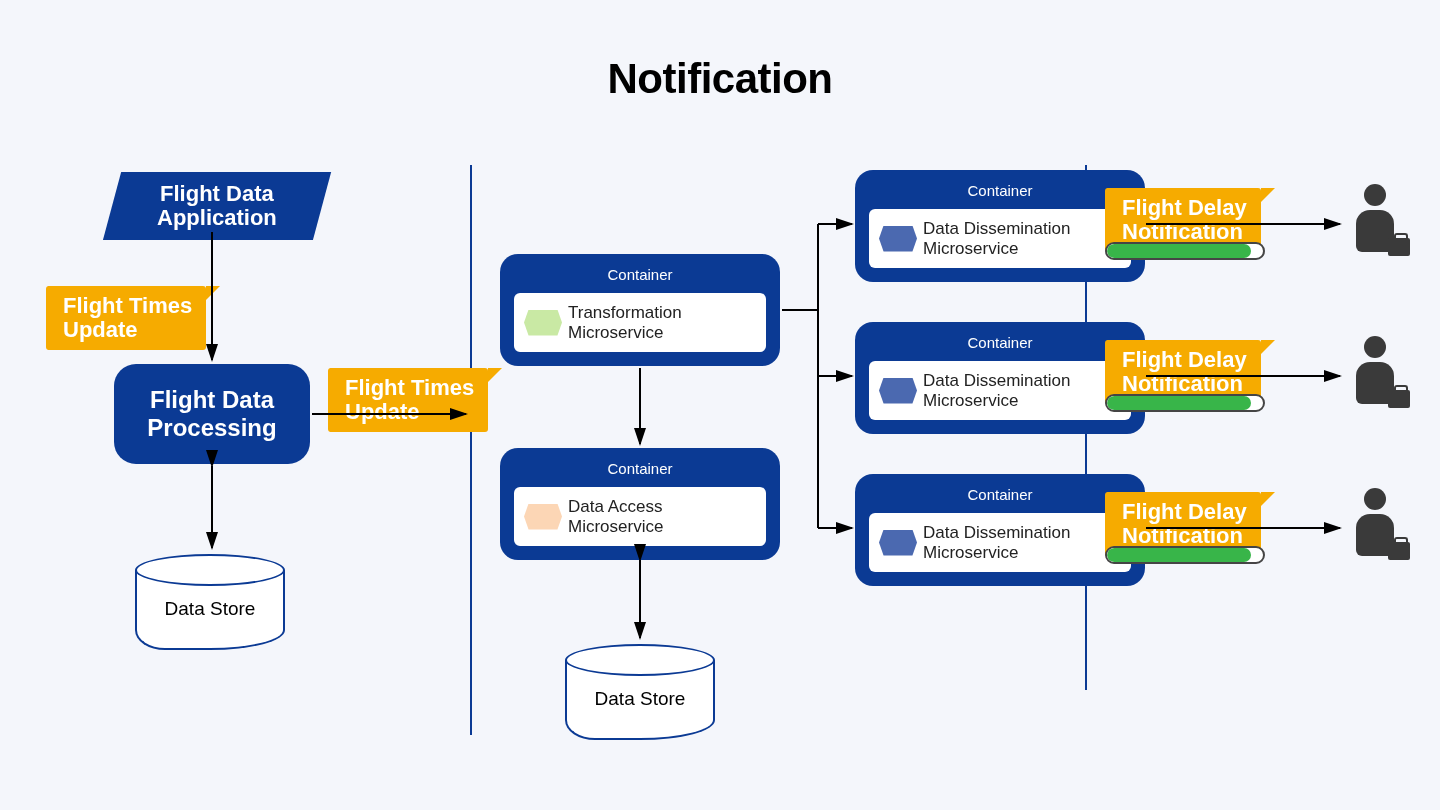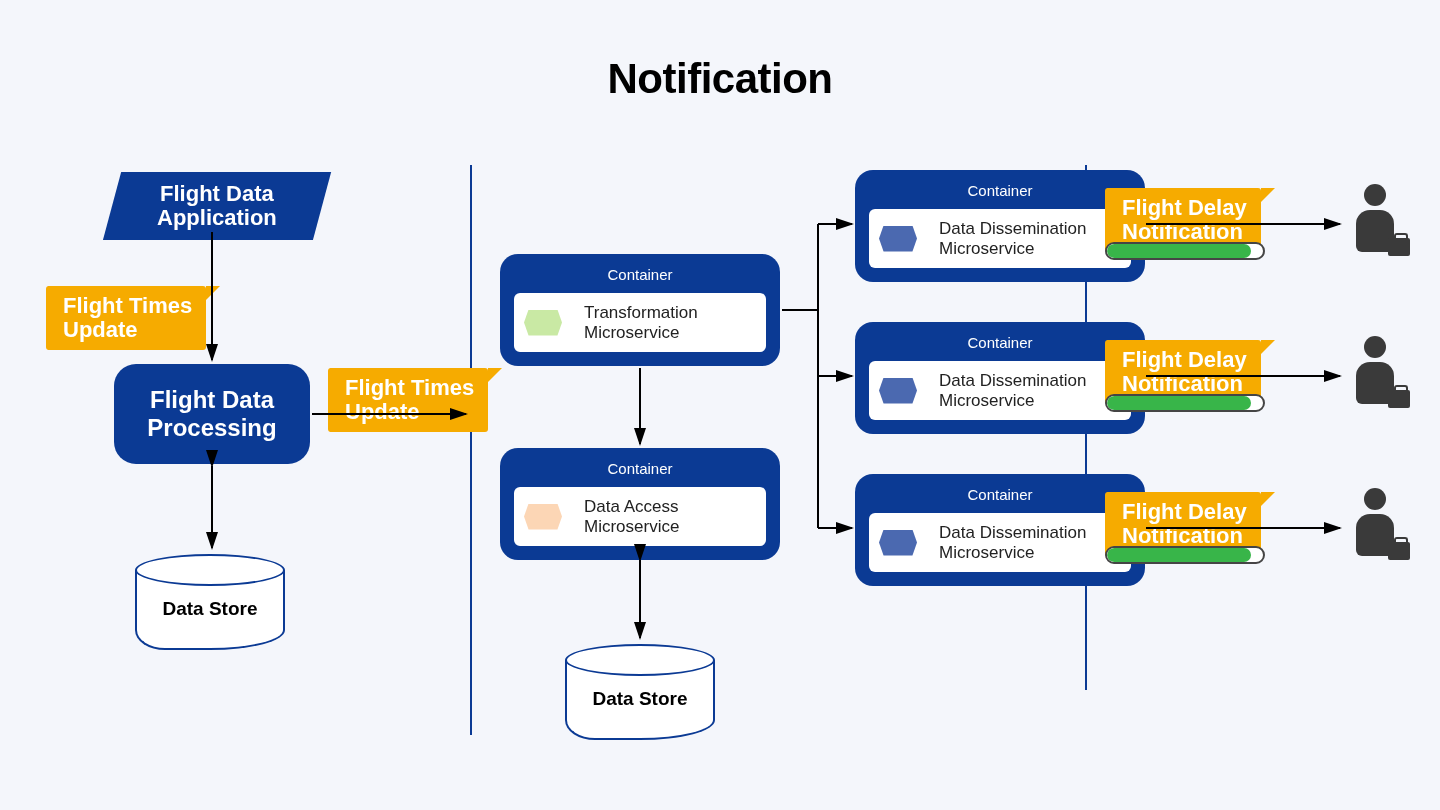--- a/index.html
+++ b/index.html
@@ -65,21 +65,21 @@
     font-size: 15px;
     text-align: center;
     margin-bottom: 10px;
   }
   .micro {
     background: #fff;
     border-radius: 6px;
     padding: 10px 12px 10px 10px;
     display: flex;
     align-items: center;
-    gap: 22px;
+    gap: 6px;
   }
   .micro-text {
     color: #222;
     font-size: 17px;
     line-height: 1.15;
     text-align: left;
   }
   .hex {
     width: 38px; height: 26px;
     background: #c9e9a4;
@@ -125,21 +125,20 @@
     width: 150px;
     text-align: center;
   }
   .cyl-shape {
     position: relative;
     width: 150px; height: 80px;
     border: 2px solid #0b3a94;
     border-top: none;
     border-radius: 0 0 75px 30px / 0 0 20px 20px;
     background: #fff;
-    font-weight: bold;
   }
   .cyl-top {
     position: absolute;
     top: -16px; left: -2px;
     width: 150px; height: 32px;
     border: 2px solid #0b3a94;
     border-radius: 50%;
     background: #fff;
   }
   .cyl-label {

